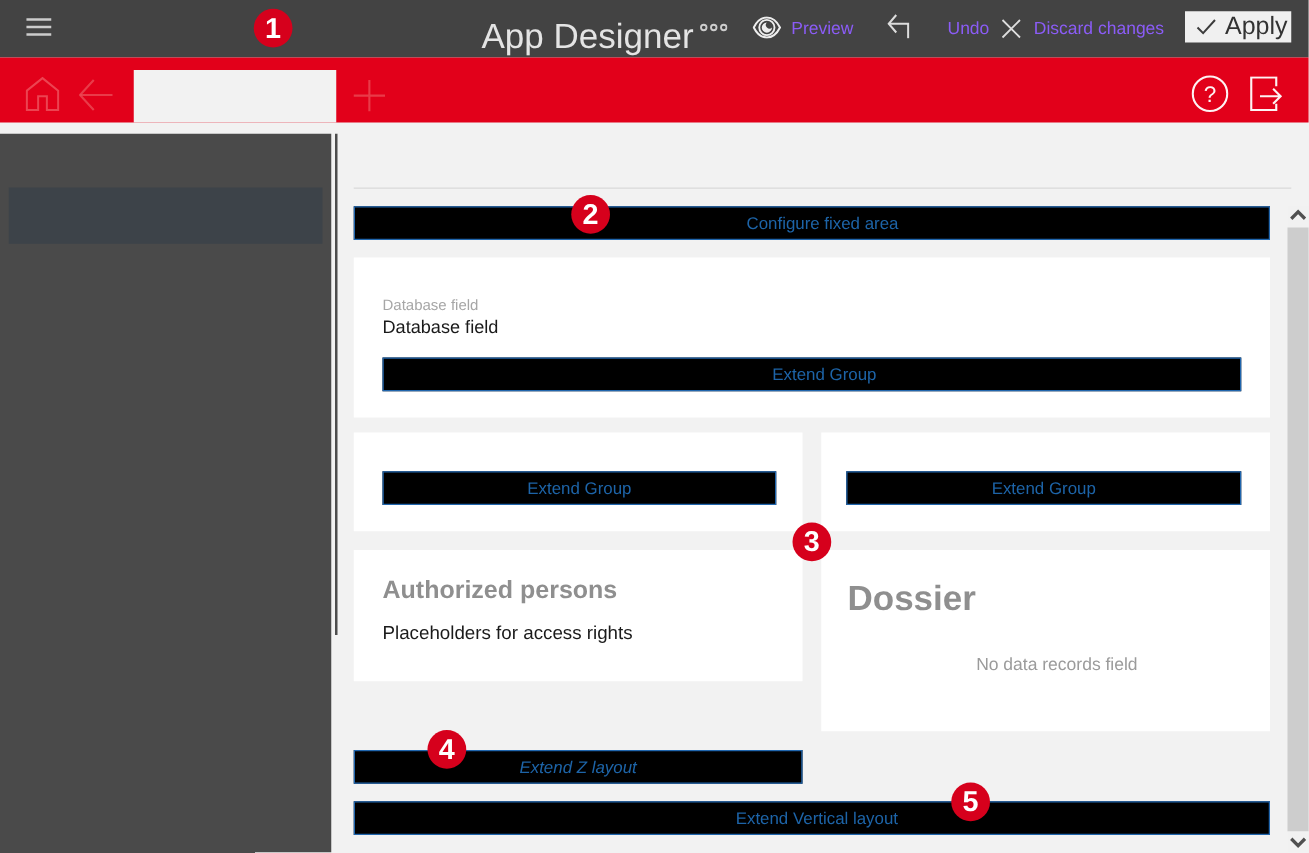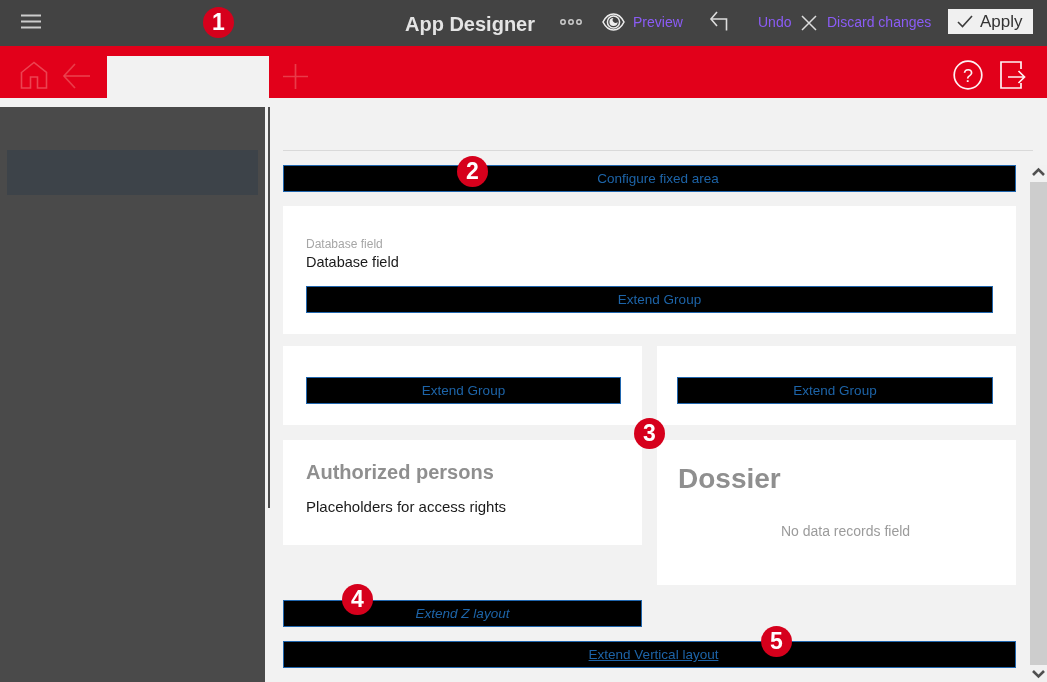--- a/index.html
+++ b/index.html
@@ -34,21 +34,21 @@
 <div class="abs" id="topbar"></div>
 
 <svg class="abs" style="left:21px; top:14px;" width="21" height="15" viewBox="0 0 21 15">
   <g stroke="#cccccc" stroke-width="2">
     <line x1="0" y1="1.5" x2="20" y2="1.5"></line>
     <line x1="0" y1="7.5" x2="20" y2="7.5"></line>
     <line x1="0" y1="13.5" x2="20" y2="13.5"></line>
   </g>
 </svg>
 
-<div class="abs" style="left:370px; top:13px; width:200px; text-align:center; color:#e4e4e4; font-size:20px; font-weight:700; white-space:nowrap;">App Designer</div>
+<div class="abs" style="left:370px; top:13px; width:200px; text-align:center; color:#e4e4e4; font-size:28px; font-weight:400; white-space:nowrap;">App Designer</div>
 
 <svg class="abs" style="left:560px; top:18px;" width="22" height="8" viewBox="0 0 22 8">
   <g fill="none" stroke="#cccccc" stroke-width="1.5">
     <circle cx="3" cy="4" r="2.2"></circle>
     <circle cx="11" cy="4" r="2.2"></circle>
     <circle cx="19" cy="4" r="2.2"></circle>
   </g>
 </svg>
 
 <svg class="abs" style="left:602px; top:13px;" width="23" height="18" viewBox="0 0 23 18">
@@ -66,21 +66,21 @@
 
 <svg class="abs" style="left:801px; top:15px;" width="16" height="16" viewBox="0 0 16 16">
   <path d="M1 1 L15 15 M15 1 L1 15" stroke="#dddddd" stroke-width="1.5"></path>
 </svg>
 <div class="abs tb-text" style="left:827px; top:14px;">Discard changes</div>
 
 <div class="abs" style="left:948px; top:9px; width:85px; height:25px; background:#f0f0f0; display:flex; align-items:center;">
   <svg style="margin-left:9px;" width="16" height="13" viewBox="0 0 16 13">
     <path d="M1 7 L5.5 11.5 L15 1" fill="none" stroke="#3c3c3c" stroke-width="1.6"></path>
   </svg>
-  <span style="color:#333; font-size:17px; margin-left:7px;">Apply</span>
+  <span style="color:#333; font-size:20px; margin-left:7px;">Apply</span>
 </div>
 
 <div class="badge" style="left:203px; top:7px;">1</div>
 
 <div class="abs" id="redbar"></div>
 
 <svg class="abs" style="left:20px; top:61px;" width="28" height="28" viewBox="0 0 28 28">
   <path d="M1.5 11.5 L14 1.5 L26.5 11.5 L26.5 27 L17.5 27 L17.5 16 L10.5 16 L10.5 27 L1.5 27 Z" fill="none" stroke="#ef5a64" stroke-width="1.6" stroke-opacity="0.75"></path>
 </svg>
 
@@ -132,21 +132,21 @@
 <div class="abs" style="left:306px; top:461px; font-size:20px; color:#8f8f8f; font-weight:700;">Authorized persons</div>
 <div class="abs" style="left:306px; top:498px; font-size:15px; color:#1a1a1a;">Placeholders for access rights</div>
 
 <div class="card" style="left:657px; top:440px; width:359px; height:145px;"></div>
 <div class="abs" style="left:678px; top:463px; font-size:28px; color:#8f8f8f; font-weight:700;text-align:center;">Dossier</div>
 <div class="abs" style="left:675px; top:523px; width:341px; text-align:center; font-size:14px; color:#9b9b9b;">No data records field</div>
 
 <div class="btn" style="left:283px; top:600px; width:359px; height:27px;font-style:italic;">Extend Z layout</div>
 <div class="badge" style="left:342px; top:584px;">4</div>
 
-<div class="btn" style="left:283px; top:641px; width:733px; height:27px; padding-left:8px;text-decoration:underline;">Extend Vertical layout</div>
+<div class="btn" style="left:283px; top:641px; width:733px; height:27px; padding-left:8px;">Extend Vertical layout</div>
 <div class="badge" style="left:761px; top:626px;">5</div>
 
 <div class="abs" id="vscroll"></div>
 <div class="abs" id="vthumb"></div>
 <svg class="abs" style="left:1031px; top:167px;" width="15" height="10" viewBox="0 0 15 10">
   <path d="M2 8 L7.5 2.5 L13 8" fill="none" stroke="#505050" stroke-width="2.6"></path>
 </svg>
 <svg class="abs" style="left:1031px; top:669px;" width="15" height="10" viewBox="0 0 15 10">
   <path d="M2 2 L7.5 7.5 L13 2" fill="none" stroke="#505050" stroke-width="2.6"></path>
 </svg>

